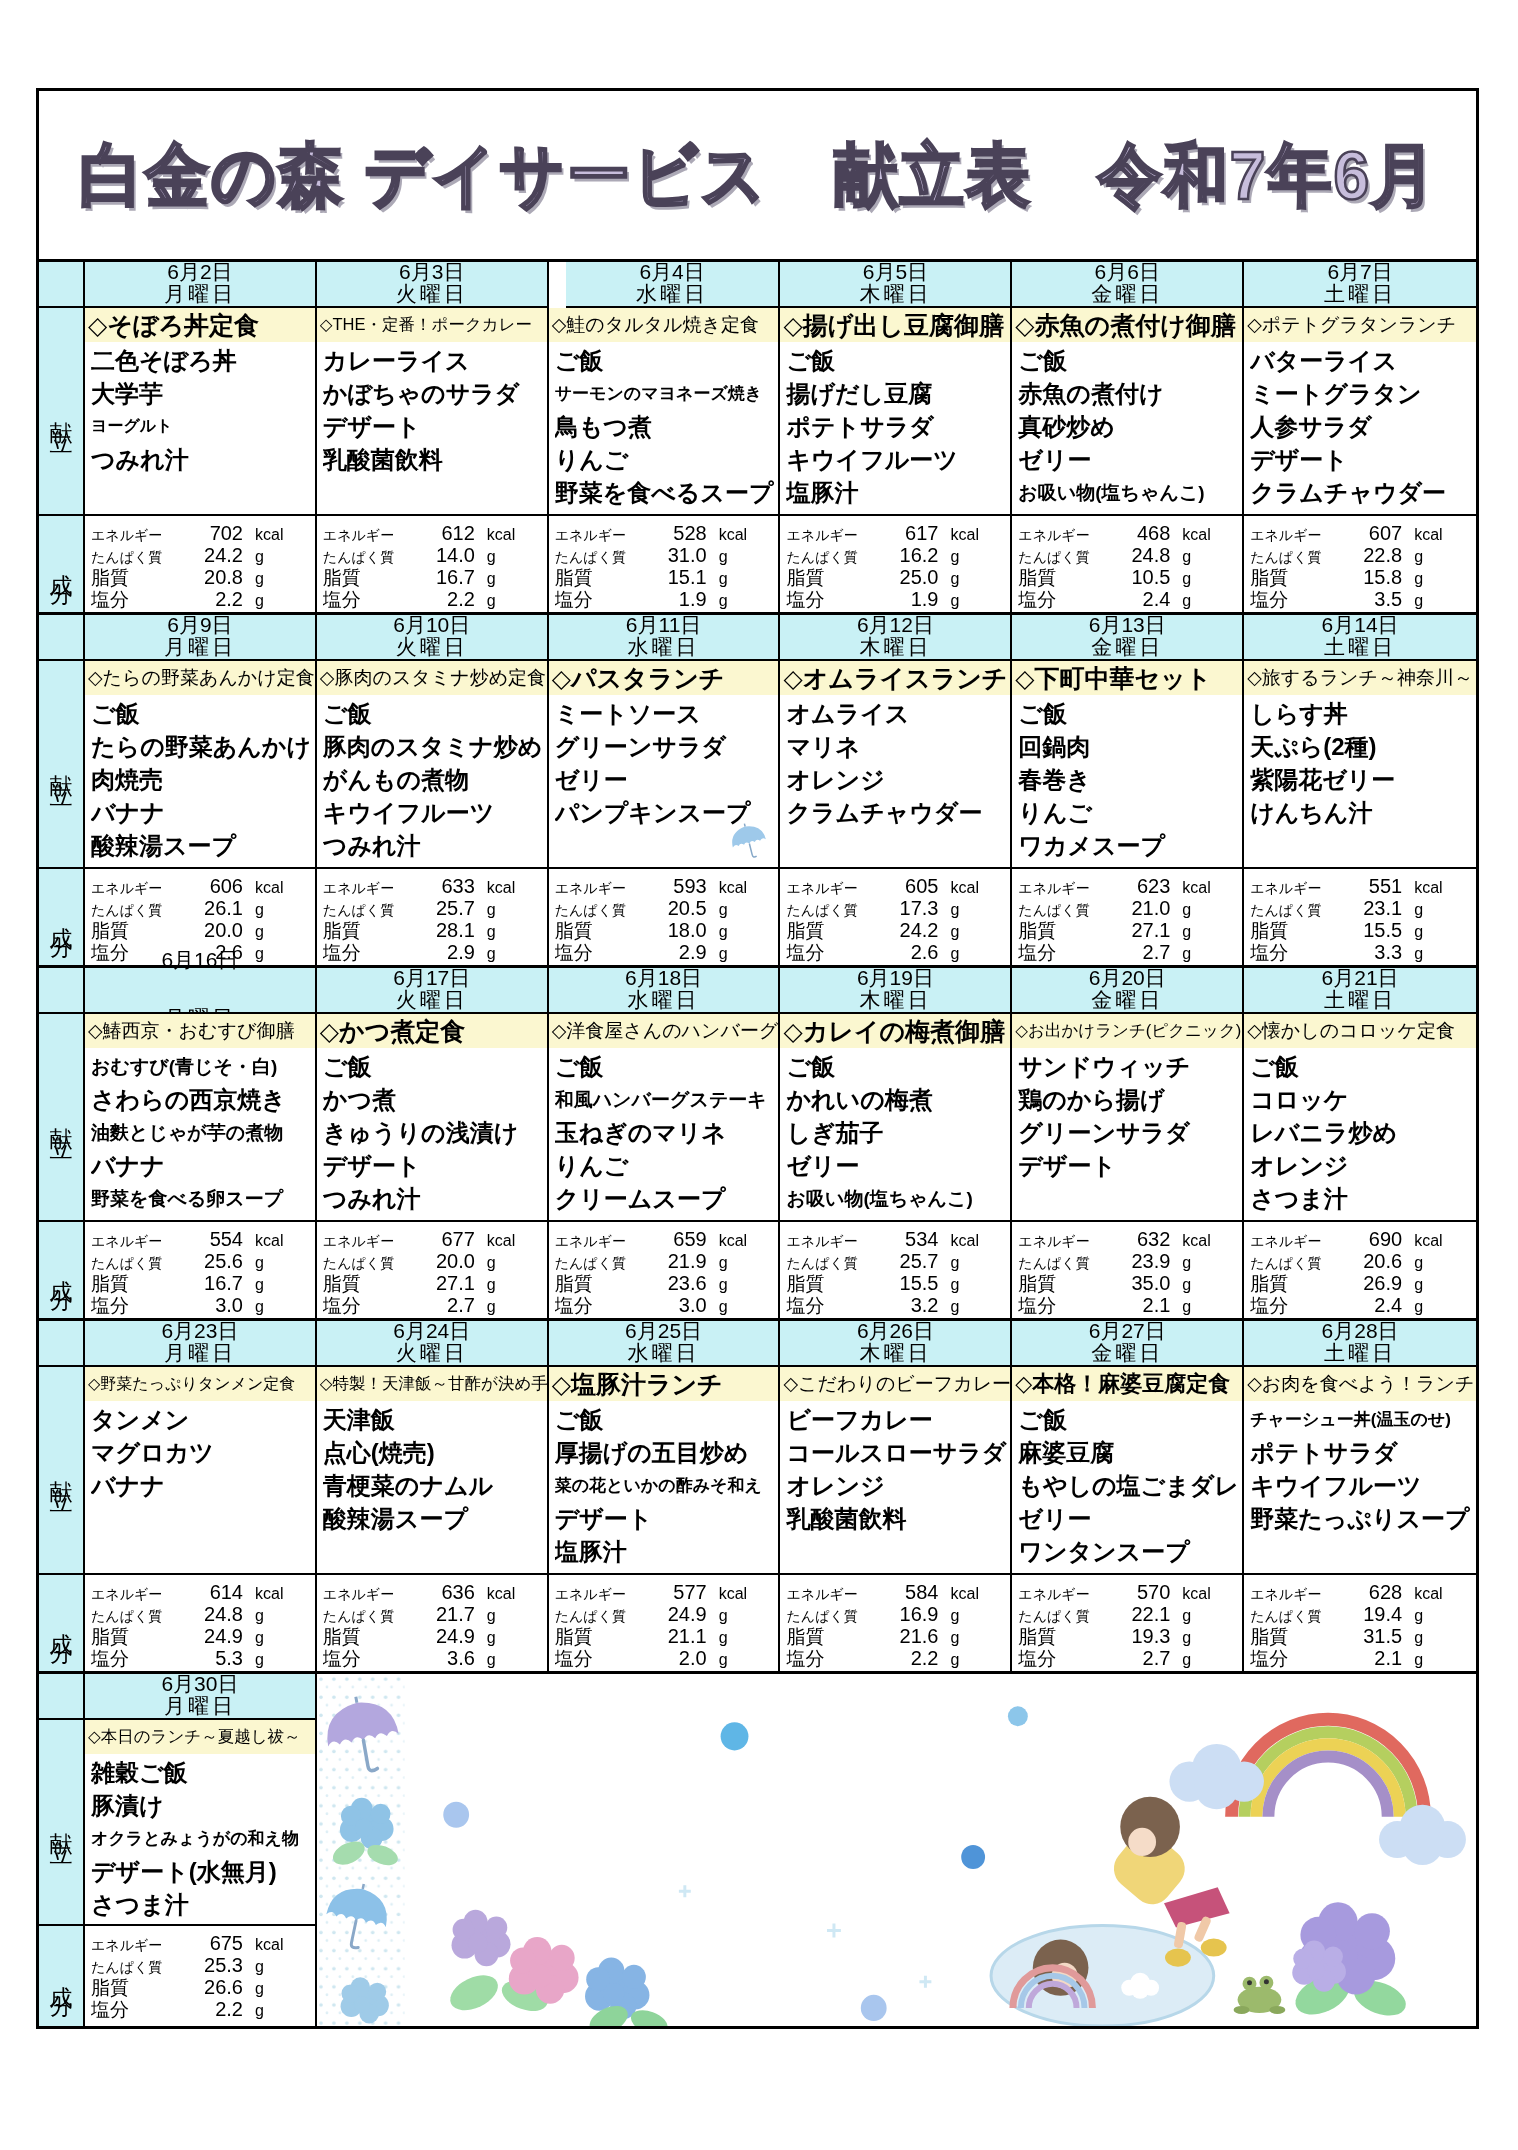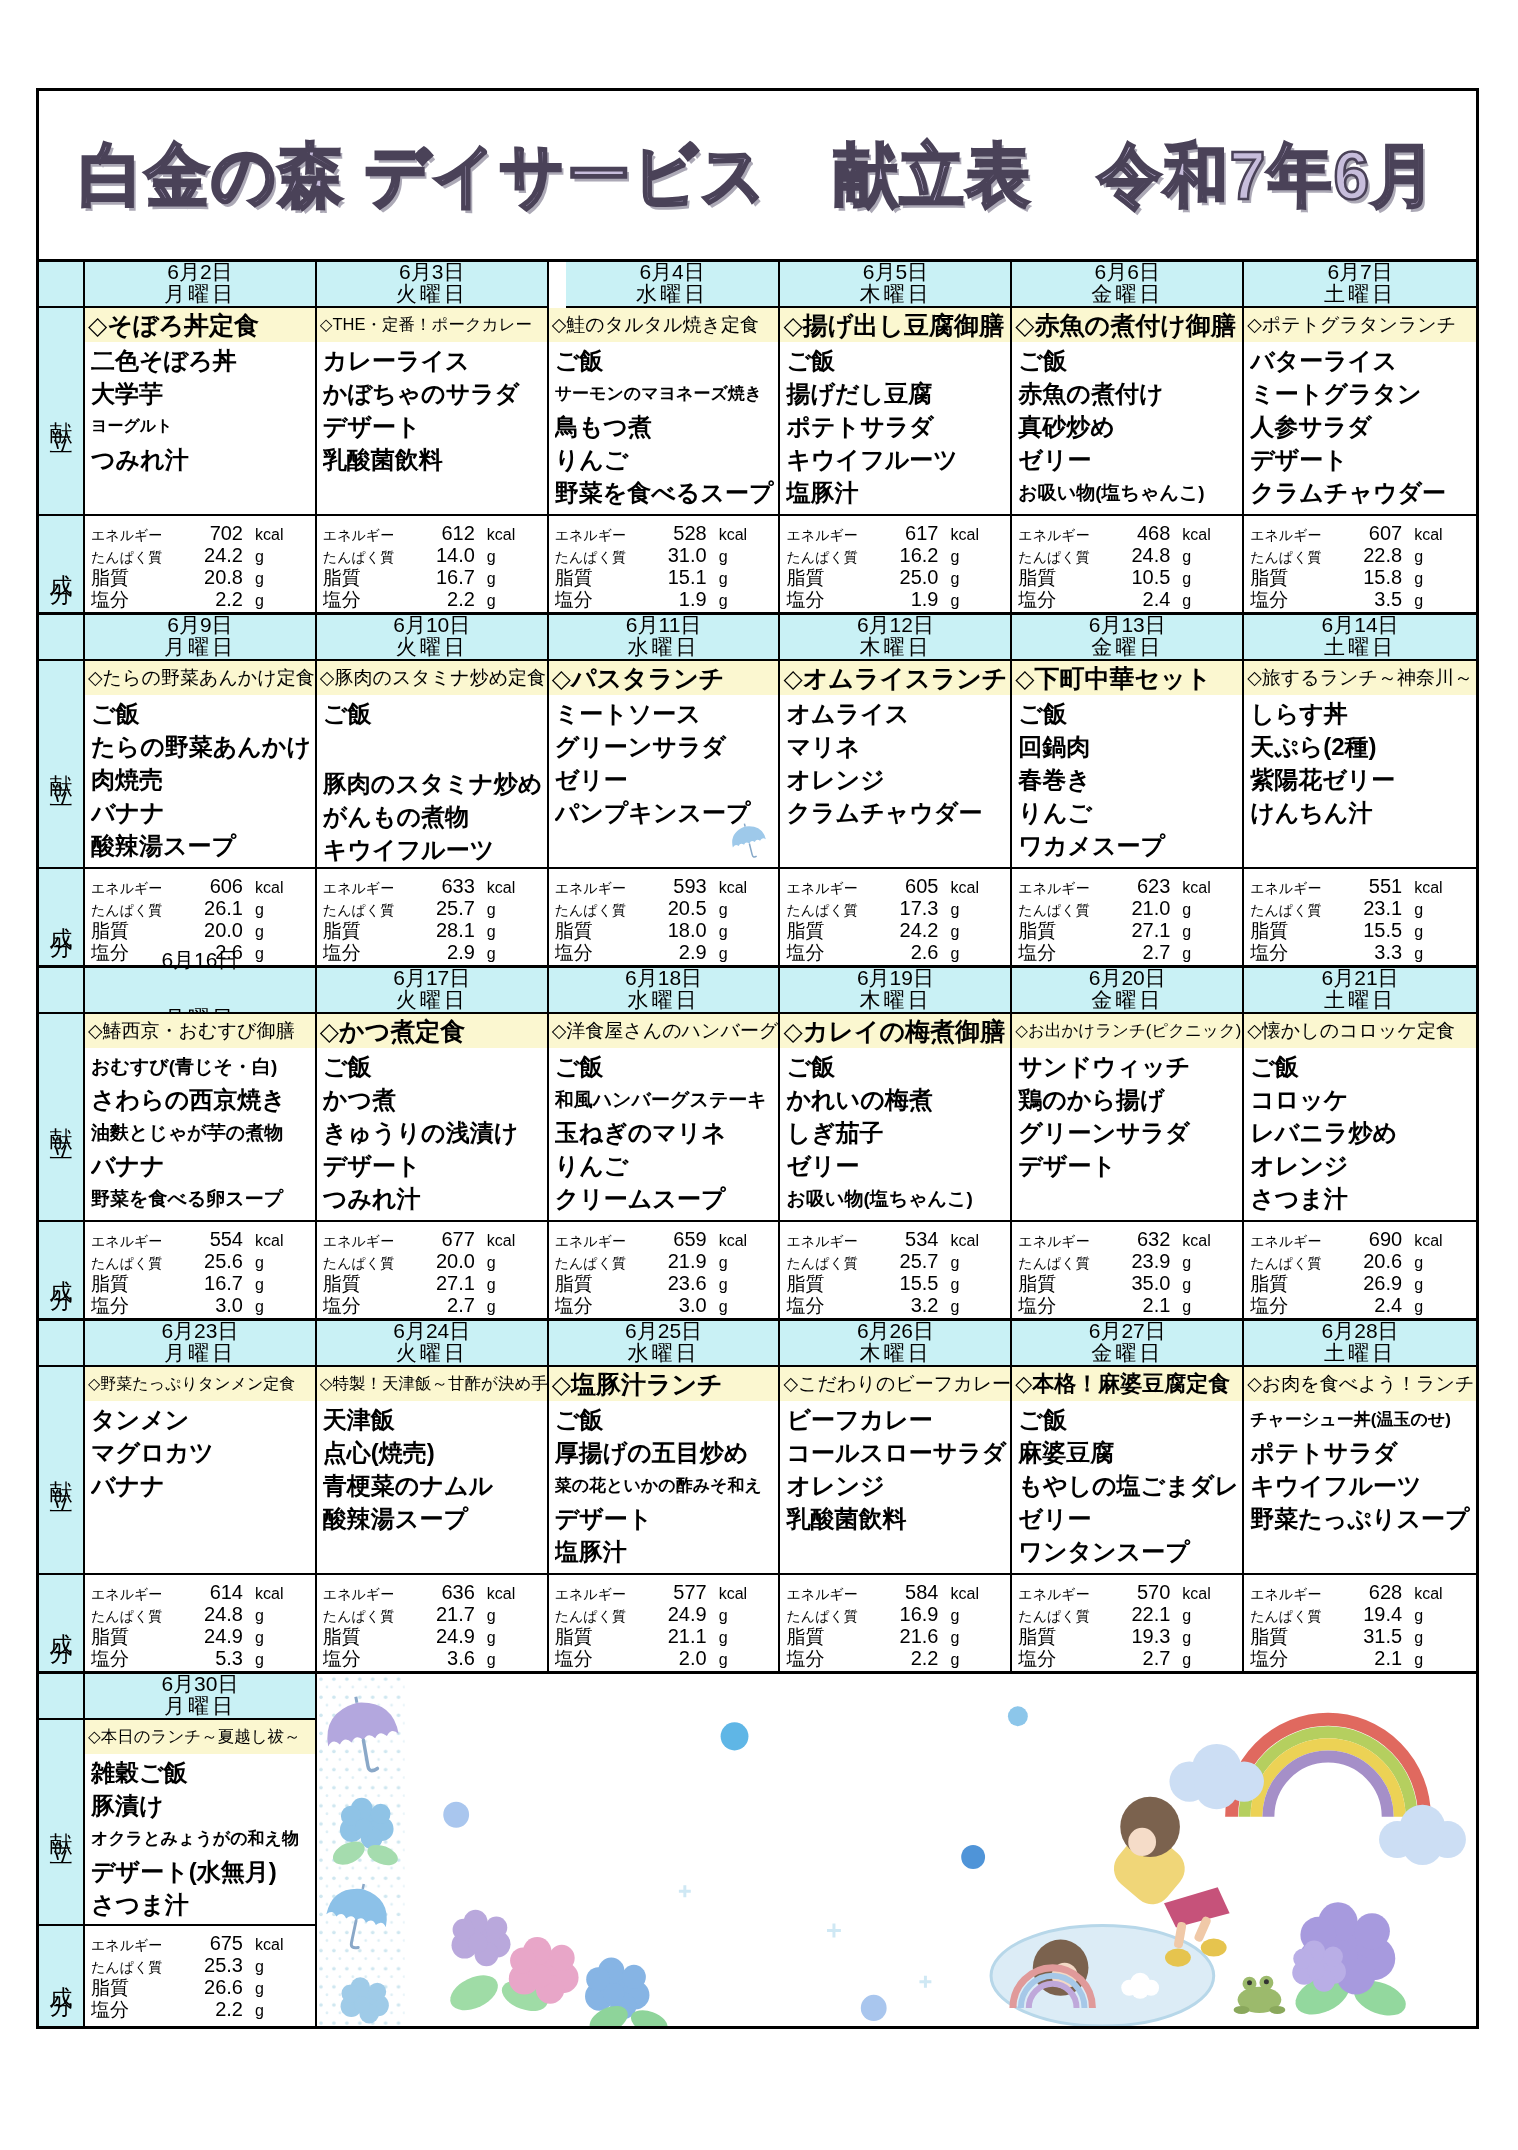--- a/index.html
+++ b/index.html
@@ -350,21 +350,21 @@
           <div class="cell header-cell" style="grid-area: 1 / 3;">
             <div class="date-line">6月10日</div>
             <div class="date-line weekday">火曜日</div>
           </div>
           <div class="cell menu-cell" style="grid-area: 2 / 3;">
             <div class="menu-title">
               <span class="menu-title-text" style="font-size: 19px; font-weight: normal;">◇豚肉のスタミナ炒め定食</span>
             </div>
             <div class="menu-items">
               <div class="menu-item" style="font-size: 24px;">ご飯</div>
-              <div class="menu-item" style="font-size: 24px; margin-top: 37px;">豚肉のスタミナ炒め</div>
+              <div class="menu-item" style="font-size: 24px;">豚肉のスタミナ炒め</div>
               <div class="menu-item" style="font-size: 24px;">がんもの煮物</div>
               <div class="menu-item" style="font-size: 24px;">キウイフルーツ</div>
               <div class="menu-item" style="font-size: 24px;">つみれ汁</div>
             </div>
           </div>
           <div class="cell nutri-cell" style="grid-area: 3 / 3;">
             <div class="nutri-line">
               <span class="nutri-label small">エネルギー</span>
               <span class="nutri-value">633</span>
               <span class="nutri-unit">kcal</span>

